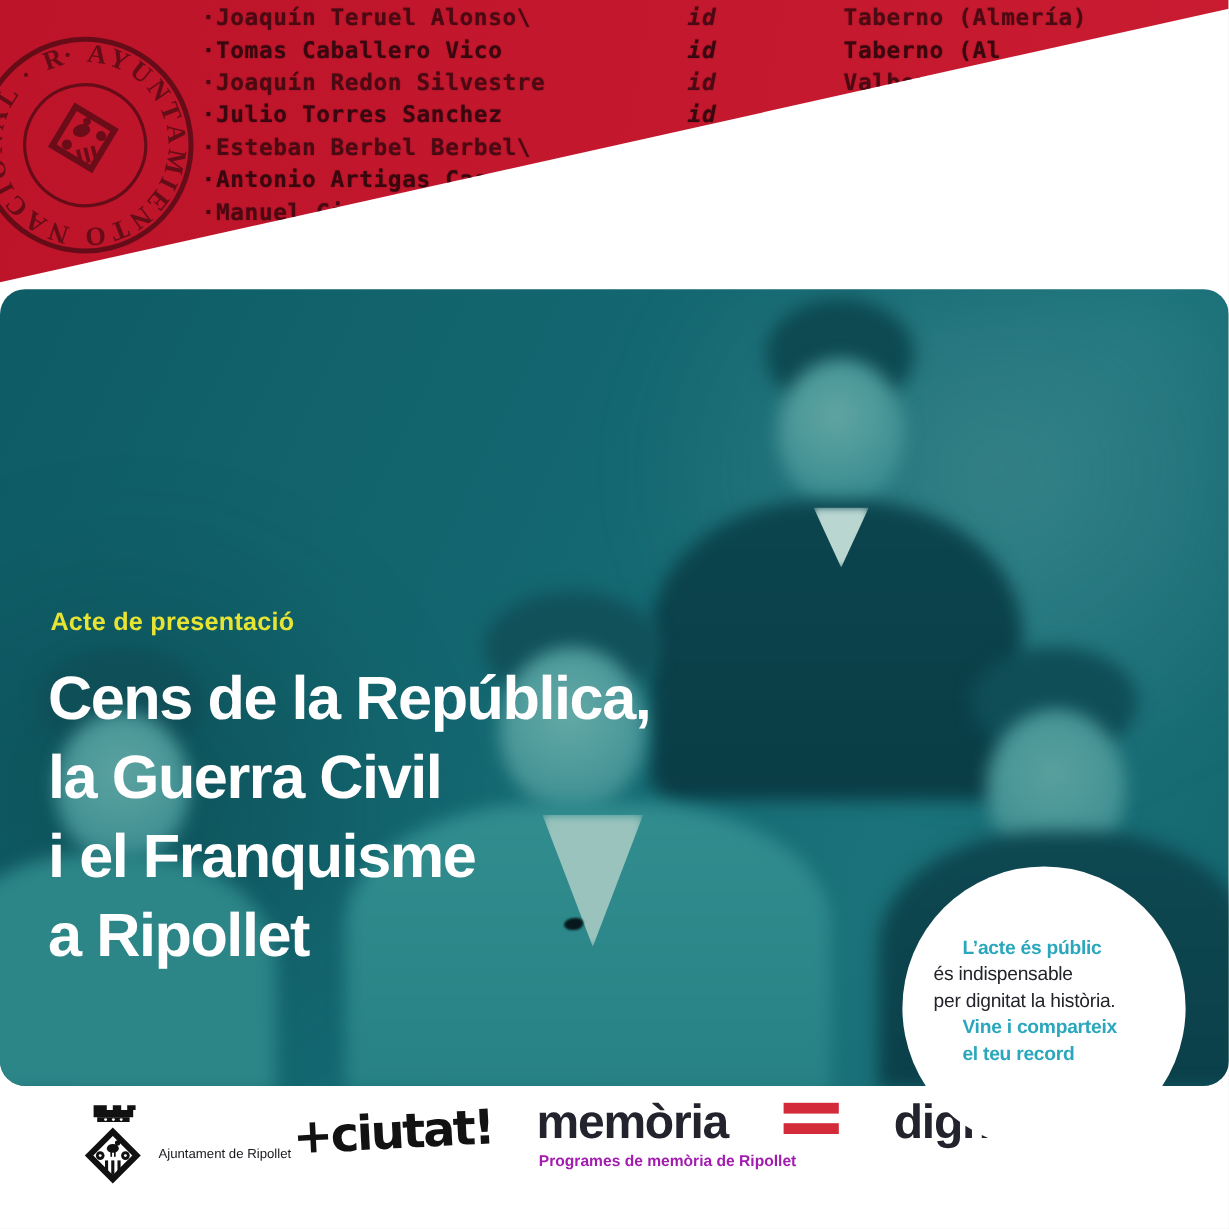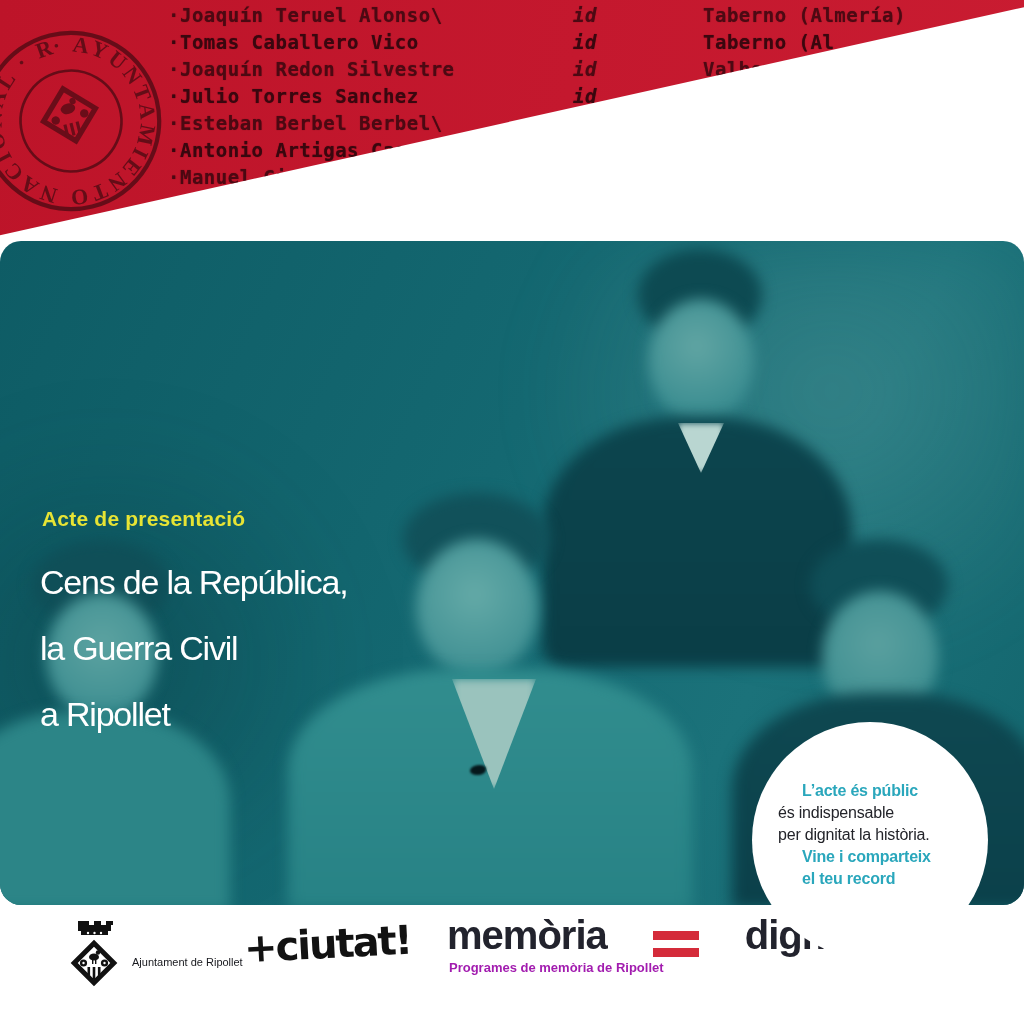--- a/index.html
+++ b/index.html
@@ -61,39 +61,39 @@
   .hairD { left:810px; top:298px; width:138px; height:92px; border-radius:50%; background:#0f4e57; }
   .faceD { left:822px; top:350px; width:116px; height:132px; border-radius:50%;
            background:radial-gradient(circle at 48% 40%, #5aa09f, #429193 62%, #2d8187 100%); }
   .bodyD { left:732px; top:452px; width:310px; height:215px; border-radius:45% 45% 0 0;
            background:linear-gradient(#0e4851,#0b404a); }
   .speck { left:470px; top:524px; width:16px; height:10px; border-radius:60% 40% 55% 45%;
            background:#06181c; filter:blur(1px); }
   .kicker { position:absolute; left:42px; top:266px; font-size:21px; font-weight:bold;
             color:#e7e434; letter-spacing:.2px; z-index:2; }
   .title  { position:absolute; left:40px; top:308px; z-index:2; color:#ffffff;
-            font-size:34px; line-height:66px; font-weight:normal; letter-spacing:-1.2px; }
+            font-size:51px; line-height:66px; font-weight:bold; letter-spacing:-1.2px; }
   .title span { display:block; }
   
   .circle { position:absolute; left:752px; top:722px; width:236px; height:236px;
             border-radius:50%; background:#ffffff; z-index:3; padding:58px 0 0 26px;
             font-size:16px; line-height:22px; letter-spacing:-.2px; }
   .c-strong { color:#2aa7bc; font-weight:bold;margin-left:24px; }
   .c-body   { color:#23242a; font-weight:normal; }
   .circle div { white-space:nowrap; }
   
   .footer { position:absolute; left:0; top:905px; width:1024px; height:119px; background:#ffffff; }
   .shield { position:absolute; left:62px; top:14px; width:64px; height:80px; }
   .aj-label { position:absolute; left:132px; top:51px; font-size:11px; font-weight:normal;
               color:#17181d; letter-spacing:0; }
   .ciutat { position:absolute; left:244px; top:16px; font-family:"DejaVu Sans", sans-serif;
             font-size:40px; font-weight:800; letter-spacing:-2px; color:#121212;
             transform:rotate(-3deg); }
   .mlogo { position:absolute; left:447px; top:8px; }
-  .mrow  { display:flex; align-items:flex-end;gap:32px; }
+  .mrow  { display:flex; align-items:flex-start;gap:32px; }
   .mword { font-size:40px; font-weight:bold; color:#22232d; letter-spacing:-1px; line-height:44px; }
   .eq { display:inline-flex; flex-direction:column; gap:8px; margin:6px 14px 0 14px; }
   .eq i { display:block; width:46px; height:9px; background:#d42b3a; }
   .programes { margin-top:3px; padding-left:2px; font-size:13px; font-weight:bold; color:#a21caf; }
 </style>
 </head>
 <body>
 
 <div class="poster">
 
@@ -183,20 +183,21 @@
       <div class="ph faceD"></div>
       <div class="ph bodyD"></div>
       <div class="ph speck"></div>
     </div>
 
     <div class="kicker">Acte de presentació</div>
 
     <h1 class="title">
       <span>Cens de la República,</span>
       <span>la Guerra Civil</span>
+      <span>i el Franquisme</span>
       <span>a Ripollet</span>
     </h1>
 
   </div>
 
   <div class="circle">
     <div class="c-strong">L’acte és públic</div>
     <div class="c-body">és indispensable</div>
     <div class="c-body">per dignitat la història.</div>
     <div class="c-strong">Vine i comparteix</div>

